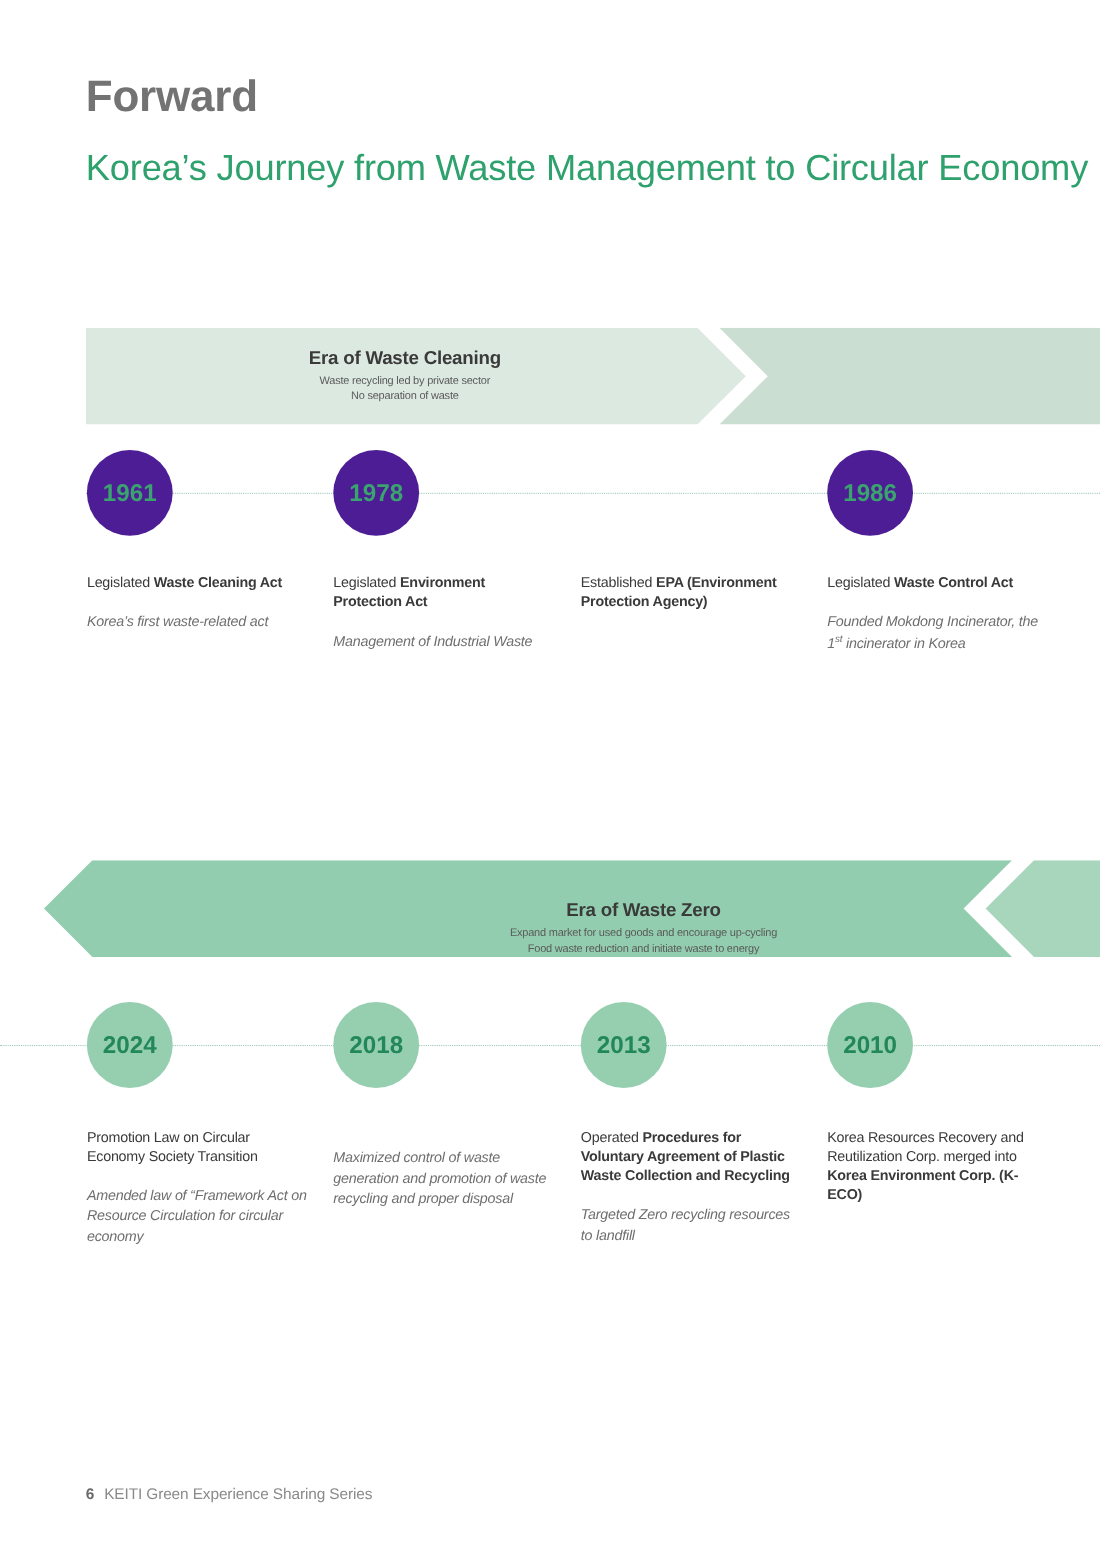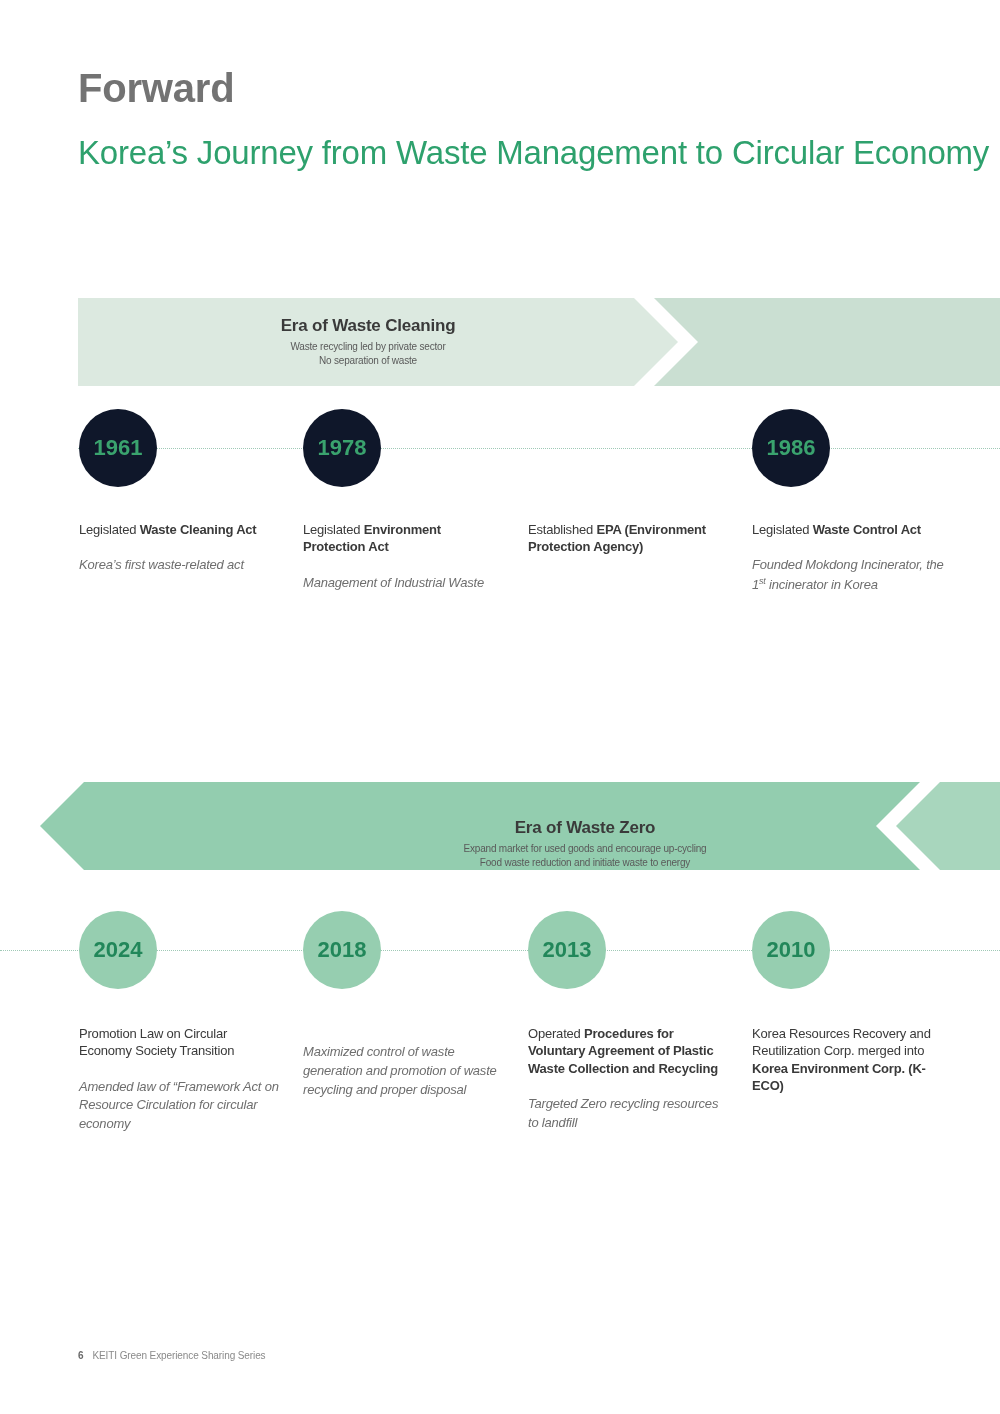--- a/index.html
+++ b/index.html
@@ -98,21 +98,21 @@
     height: 78px;
     border-radius: 50%;
     display: flex;
     align-items: center;
     justify-content: center;
     font-size: 22px;
     font-weight: bold;
     letter-spacing: 0px;
     top: 11px;
   }
-  #row-1 .year-circle { background: #0f172a; color: #3aa36e; }
+  #row-1 .year-circle { background: #4c1d95; color: #3aa36e; }
   #row-2 .year-circle { background: #96ceb0; color: #22875a; }
 
   
   .entry {
     position: absolute;
     width: 200px;
   }
   .entry-title {
     font-size: 13px;
     line-height: 1.33;
@@ -128,21 +128,21 @@
     color: #6e6e6e;
     letter-spacing: -0.2px;
   }
   .entry-note sup { font-size: 9px; vertical-align: super; }
 
   
   .footer {
     position: absolute;
     left: 78px;
     top: 1350px;
-    font-size: 10px;
+    font-size: 14px;
     color: #8a8a8a;
     letter-spacing: -0.1px;
   }
   .footer .page-num {
     font-weight: bold;
     color: #6a6a6a;
     margin-right: 9px;
   }
 </style>
 </head>

